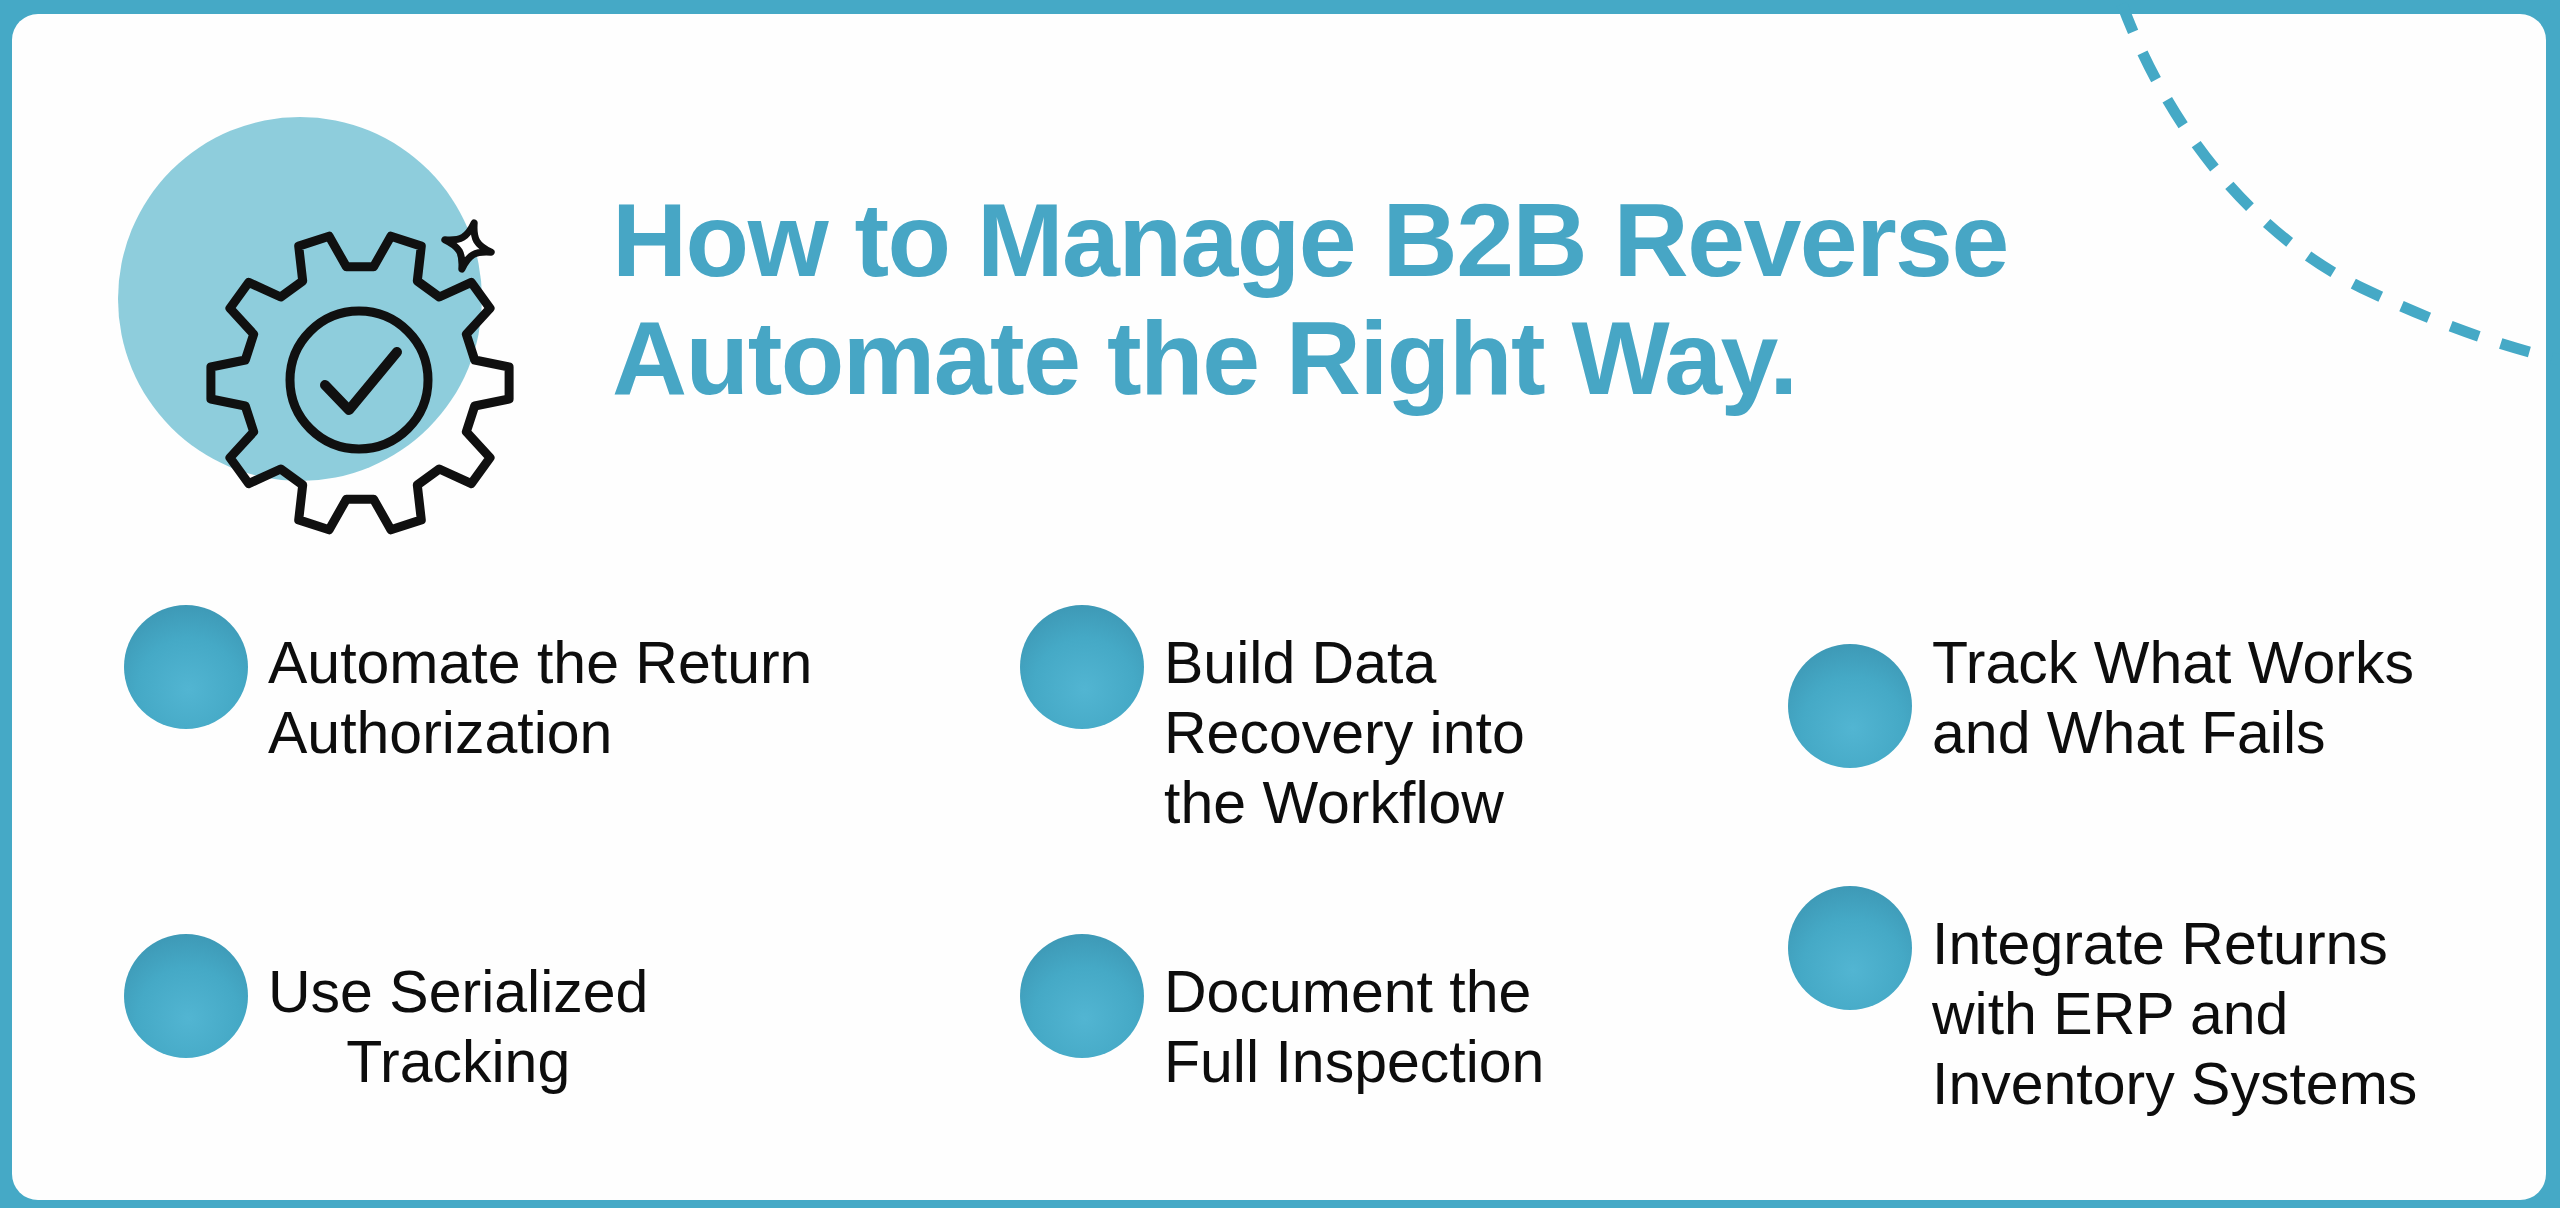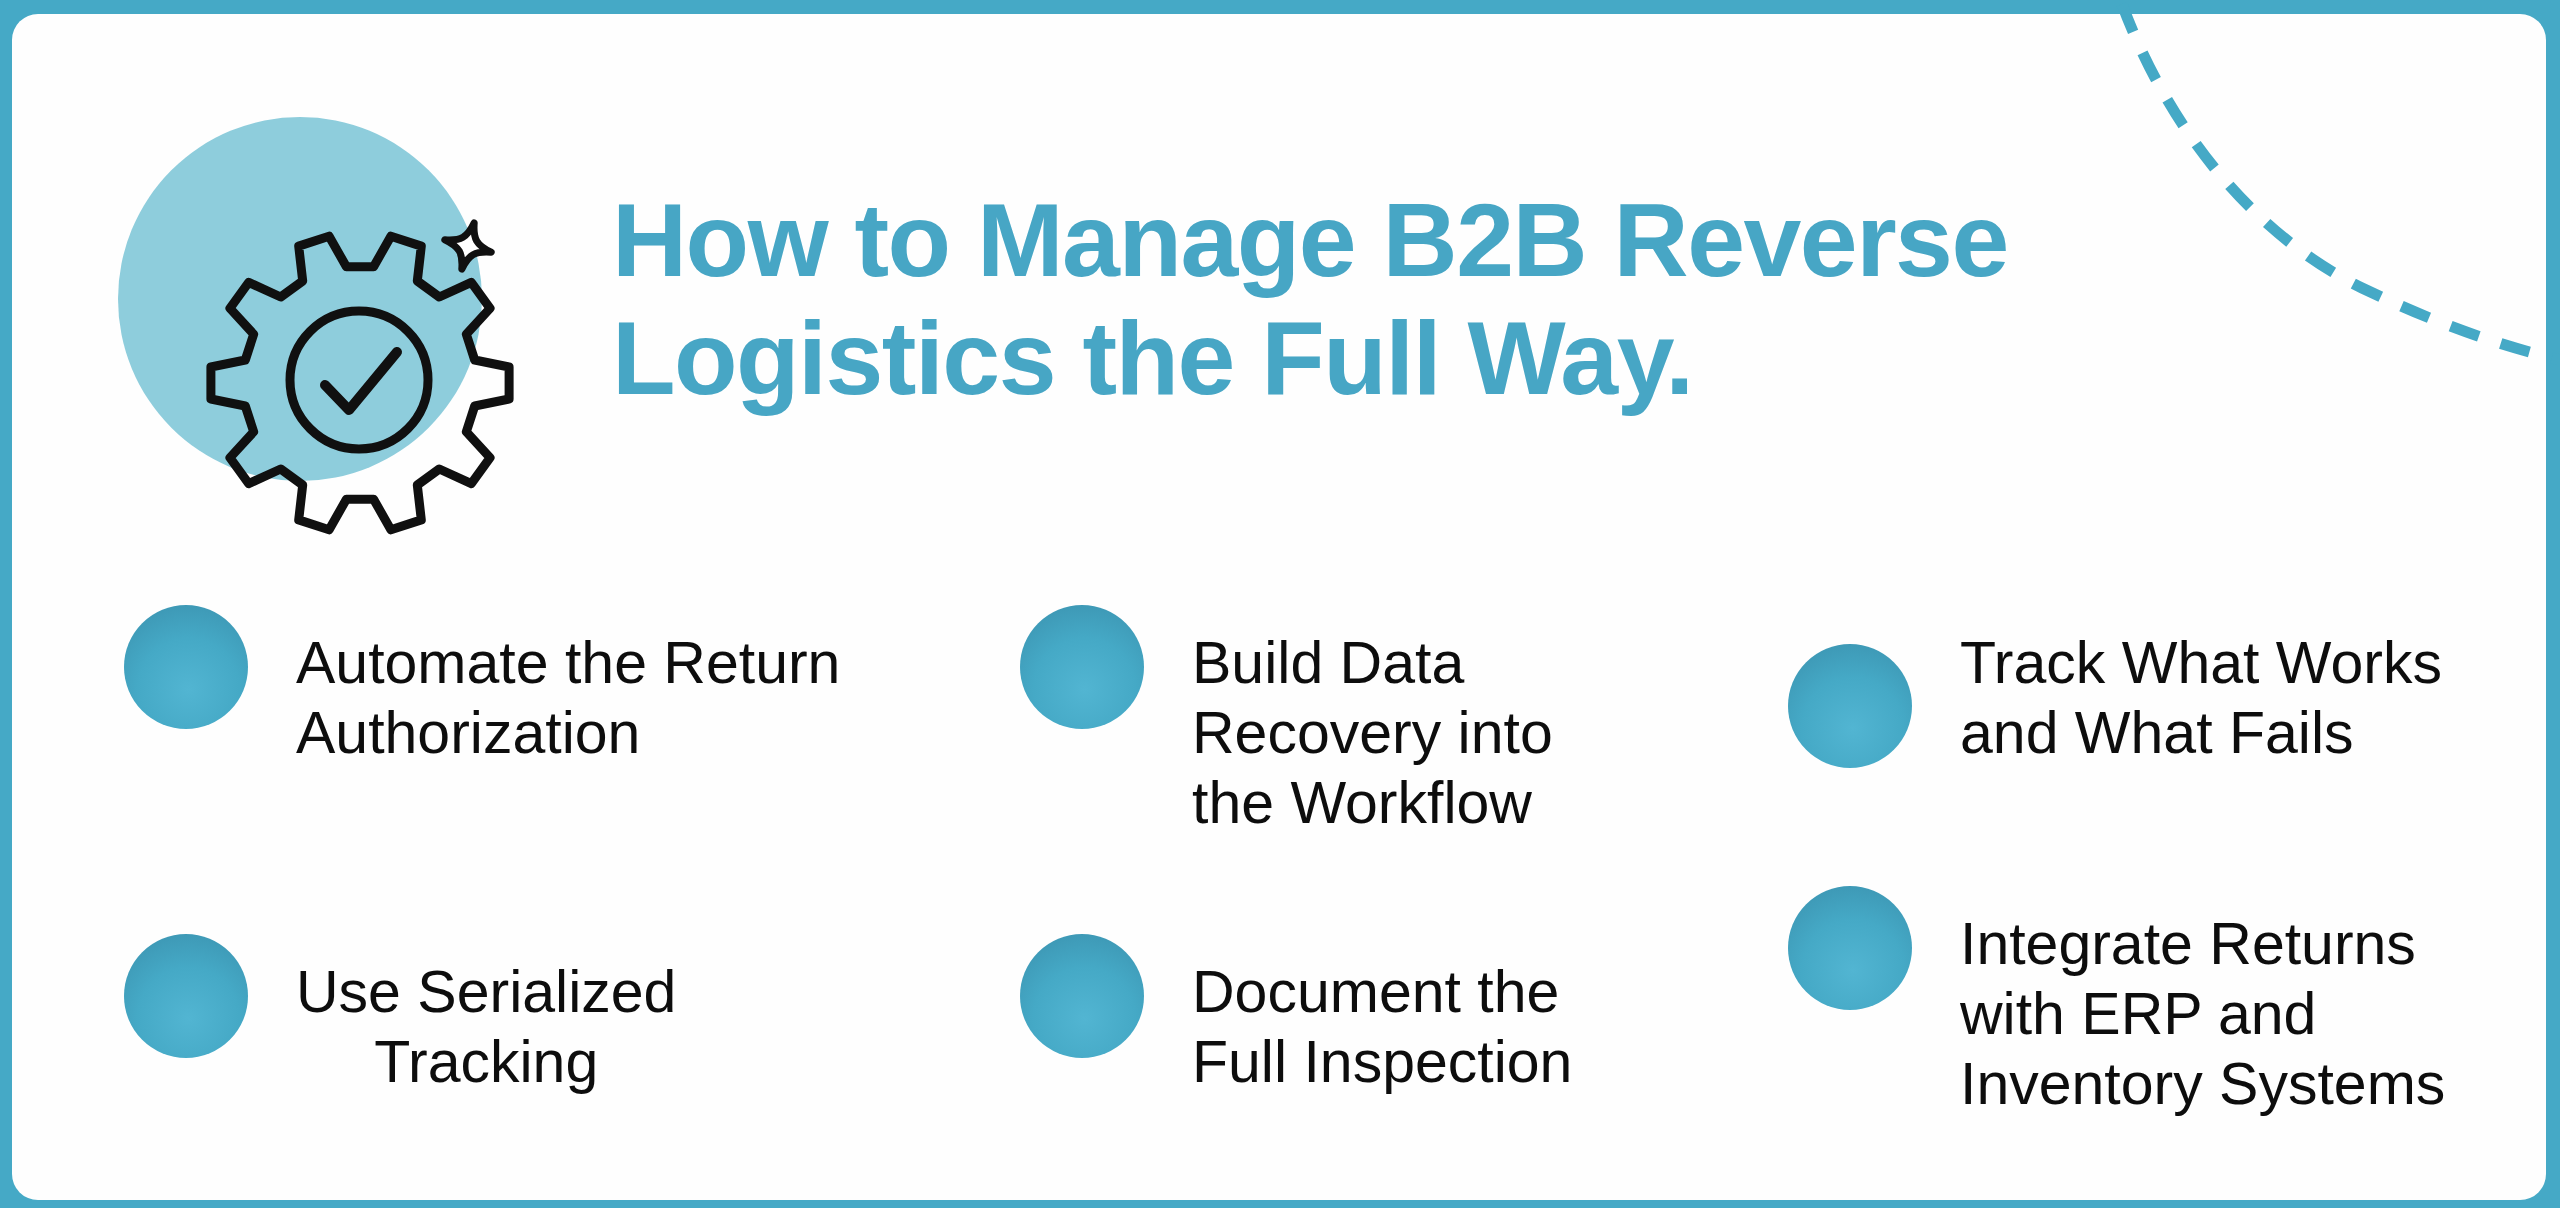--- a/index.html
+++ b/index.html
@@ -75,21 +75,21 @@
     font-weight: bold;
     letter-spacing: -1.5px;
     color: var(--title, #47a6c5);
     white-space: nowrap;
   }
   .title span { display: block; }
   .item {
     position: absolute;
     display: flex;
     align-items: flex-start;
-    gap: 48px;
+    gap: 20px;
   }
   .bullet {
     flex: none;
     width: 124px;
     height: 124px;
     border-radius: 50%;
     background: radial-gradient(circle at 52% 68%,
       var(--bullet-light, #52b5d2) 0%,
       var(--bullet, #45a9c6) 48%,
       #3c95b2 88%,
@@ -110,21 +110,21 @@
   .item:nth-child(6) { left: 1776px; top: 872px; }
 </style>
 </head>
 <body>
 
 <div class="card">
   <div class="accent-circle"></div>
 
   <h1 class="title">
     <span>How to Manage B2B Reverse</span>
-    <span>Logistics the Full Way.</span>
+    <span>Automate the Right Way.</span>
   </h1>
 
   <div>
     <div class="item" style="position:absolute;left:112px;top:591px;">
       <span class="bullet"></span>
       <span class="item-label">Automate the Return
 Authorization</span>
     </div>
     <div class="item" style="position:absolute;left:1008px;top:591px;">
       <span class="bullet"></span>

